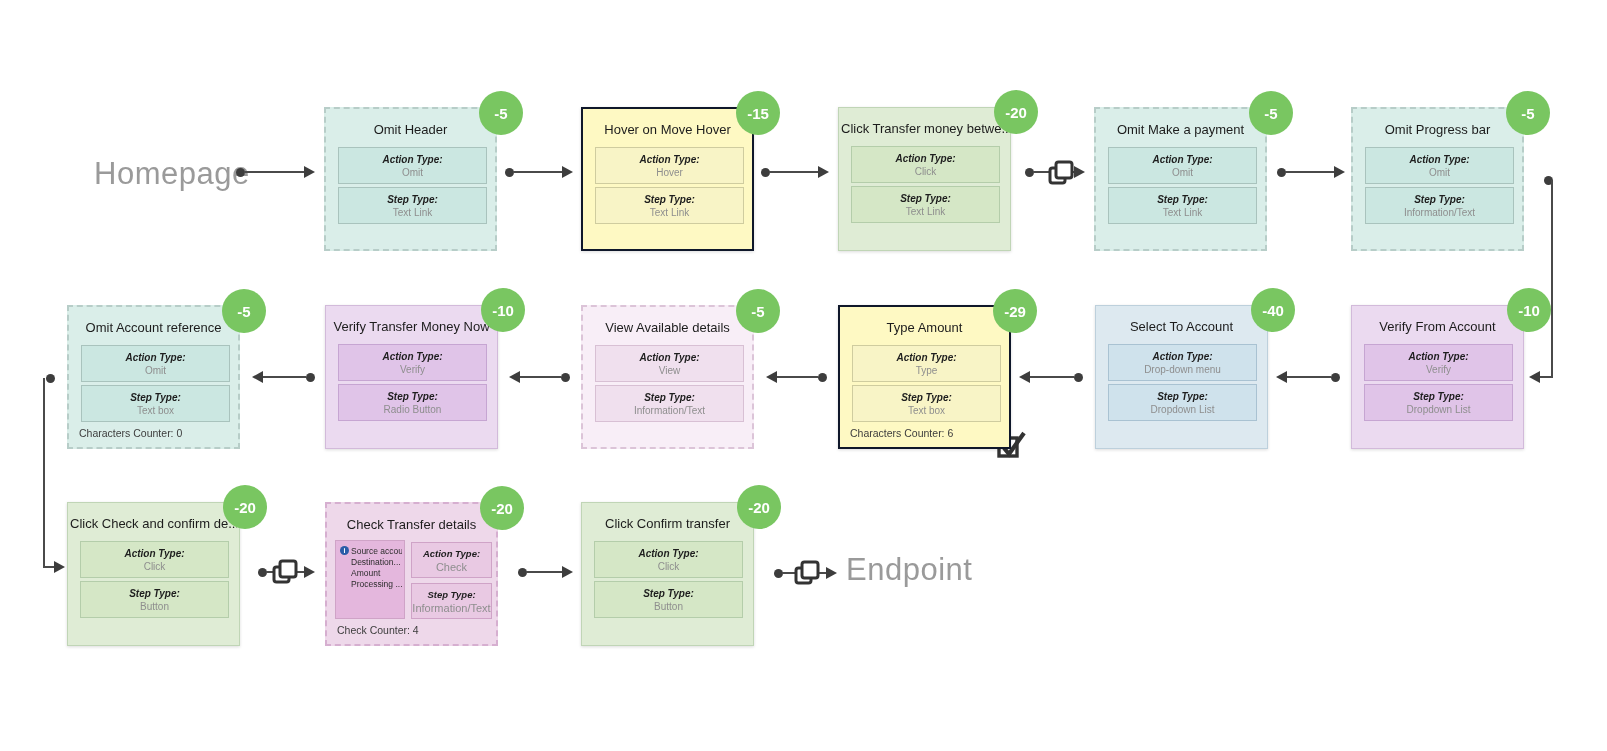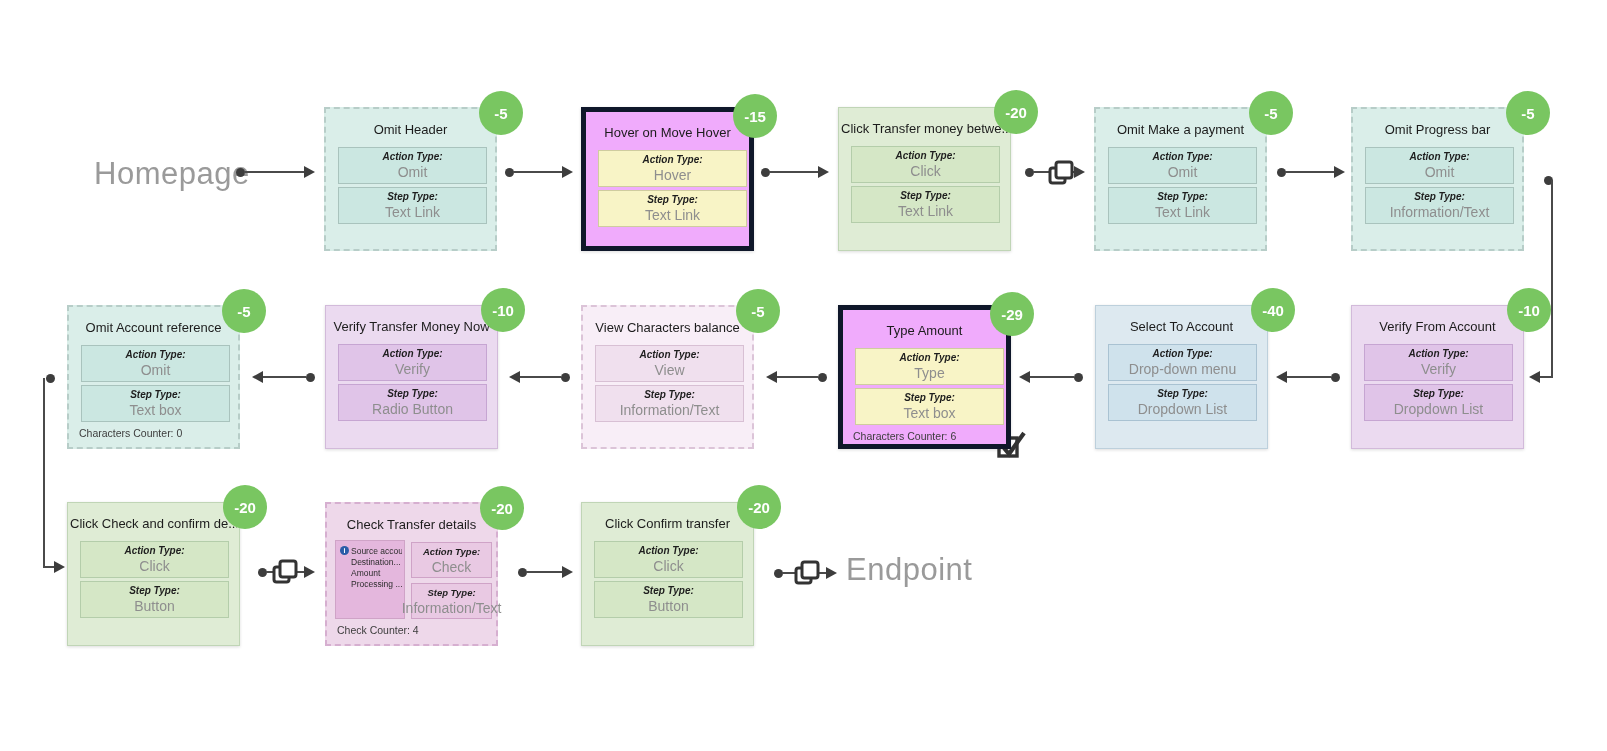--- a/index.html
+++ b/index.html
@@ -18,46 +18,46 @@
   .icon-abs{position:absolute;}
 
   
   .card{position:absolute;width:173px;height:144px;box-sizing:border-box;}
   .card .title{position:absolute;top:13px;left:2px;right:2px;text-align:center;font-size:13px;
                color:#1c1c1c;white-space:nowrap;overflow:hidden;}
   .fieldbox{position:absolute;left:12px;width:149px;height:37px;box-sizing:border-box;border:1px solid #b0b0b0;
             display:flex;flex-direction:column;align-items:center;justify-content:center;gap:2px;}
   .fb1{top:38px;} .fb2{top:78px;}
   .flabel{font-size:10px;font-weight:bold;color:#1e1e1e;font-style:italic;}
-  .fvalue{font-size:14px;color:#8e8e8e;}
+  .fvalue{font-size:10px;color:#8e8e8e;}
   .cfooter{position:absolute;left:10px;top:120px;font-size:10.5px;color:#3d3d3d;}
   .badge{position:absolute;right:-28px;top:-18px;width:44px;height:44px;border-radius:50%;background:#79c661;
          color:#ffffff;font-size:15px;font-weight:bold;display:flex;align-items:center;justify-content:center;z-index:3;}
 
   
   .teal{background:#daeee9;border:2px dashed #b7cdc8;}
   .teal .fieldbox{background:#cbe7e1;border-color:#a9c3bd;}
-  .yellow{background:#f0abfc;border:5px solid #0f172a;box-shadow:0 1px 3px rgba(0,0,0,.14);}
+  .yellow{background:#fef9c3;border:2px solid #0f172a;box-shadow:0 1px 3px rgba(0,0,0,.14);}
   .yellow .fieldbox{background:#f8f4c6;border-color:#cfcc9f;}
   .green{background:#dfecd5;border:1px solid #c0d5b6;box-shadow:0 1px 3px rgba(0,0,0,.14);}
   .green .fieldbox{background:#d5e7c6;border-color:#b4cdaa;}
   .purple{background:#ebdaf0;border:1px solid #d2bada;box-shadow:0 1px 3px rgba(0,0,0,.14);}
   .purple .fieldbox{background:#e0c4e8;border-color:#c6a5d2;}
   .pinklight{background:#f8eef7;border:2px dashed #dcc4d8;}
   .pinklight .fieldbox{background:#f0e0ee;border-color:#d8c0d4;}
   .blue{background:#dde9f0;border:1px solid #bdd0dc;box-shadow:0 1px 3px rgba(0,0,0,.14);}
   .blue .fieldbox{background:#cfe2ec;border-color:#a9c2d2;}
   .pink{background:#eed8ea;border:2px dashed #d6afd0;}
   .pink .fieldbox{background:#e9c9e3;border-color:#cfa3c7;}
 
   
   .card.detail .fieldbox{left:84px;width:81px;height:36px;}
   .card.detail .fb1{top:38px;} .card.detail .fb2{top:79px;}
   .card.detail .flabel{font-size:9.5px;}
-  .card.detail .fvalue{font-size:14px;}
+  .card.detail .fvalue{font-size:11px;}
   .infobox{position:absolute;left:8px;top:36px;width:70px;height:79px;box-sizing:border-box;
            background:#e4b7dd;border:1px solid #cfa3c7;padding:5px 2px 2px 4px;
            font-size:8.5px;line-height:1.3;color:#2d2d2d;}
   .info-icon{display:inline-block;width:9px;height:9px;border-radius:50%;background:#2a5ca8;color:#fff;
              font-size:7px;font-weight:bold;text-align:center;line-height:9px;vertical-align:top;margin-right:2px;}
   .iline{white-space:nowrap;overflow:hidden;}
   .iline.ind{margin-left:11px;}
 </style>
 </head>
 <body>
@@ -233,21 +233,21 @@
       <div class="fvalue">Verify</div>
     </div>
     <div class="fieldbox fb2">
       <div class="flabel">Step Type:</div>
       <div class="fvalue">Radio Button</div>
     </div>
   </div>
 
   <div class="card pinklight" style="left:581px;top:305px">
     <div class="badge">-5</div>
-    <div class="title">View Characters balance</div>
+    <div class="title">View Available details</div>
     <div class="fieldbox fb1">
       <div class="flabel">Action Type:</div>
       <div class="fvalue">View</div>
     </div>
     <div class="fieldbox fb2">
       <div class="flabel">Step Type:</div>
       <div class="fvalue">Information/Text</div>
     </div>
   </div>
 

